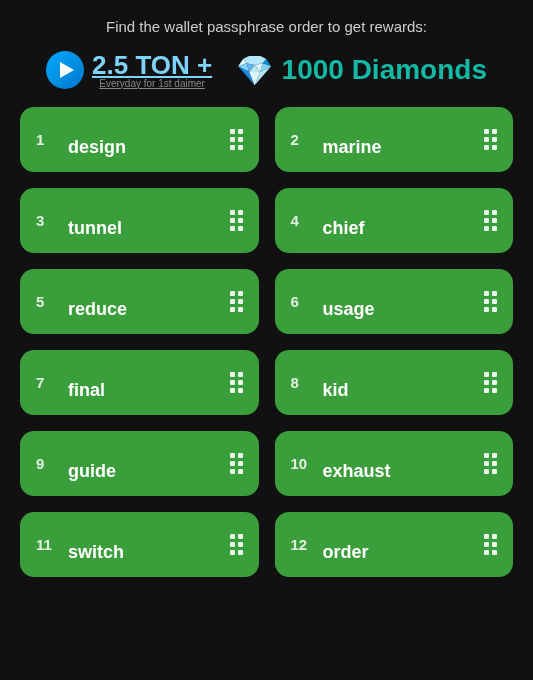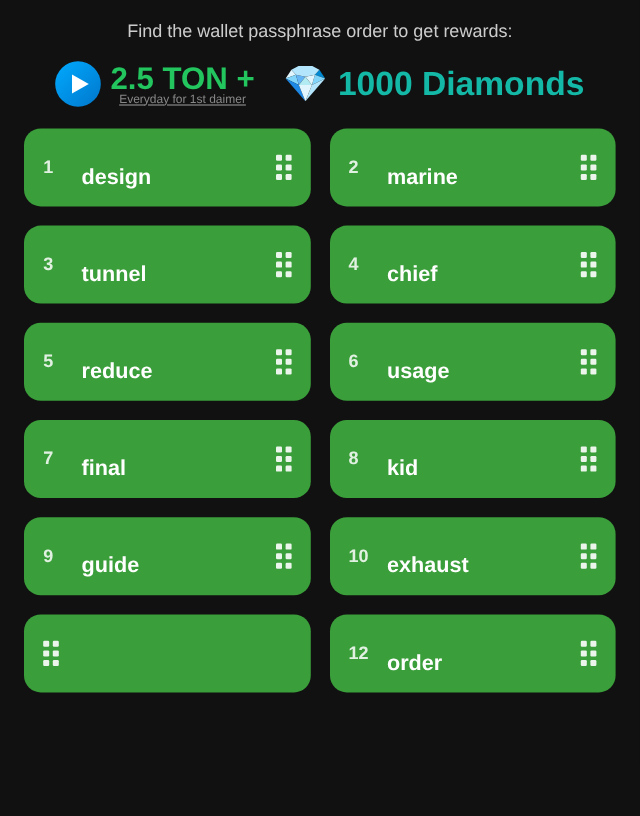--- a/index.html
+++ b/index.html
@@ -64,22 +64,23 @@
     }
 
     .ton-text {
       display: flex;
       flex-direction: column;
     }
 
     .ton-amount {
       font-size: 26px;
       font-weight: 900;
-      color: #22c55e;
+      color: #7dd3fc;
       line-height: 1;
+      text-decoration: underline;
     }
 
     .ton-sub {
       font-size: 10px;
       color: #888888;
       text-decoration: underline;
     }
 
     .diamond-reward {
       display: flex;
@@ -304,20 +305,24 @@
       <div class="drag-handle">
         <div class="drag-dot"></div>
         <div class="drag-dot"></div>
         <div class="drag-dot"></div>
         <div class="drag-dot"></div>
         <div class="drag-dot"></div>
         <div class="drag-dot"></div>
       </div>
     </div>
     <div class="word-card">
+      <div class="word-left">
+        <span class="word-number">11</span>
+        <span class="word-label">switch</span>
+      </div>
       <div class="drag-handle">
         <div class="drag-dot"></div>
         <div class="drag-dot"></div>
         <div class="drag-dot"></div>
         <div class="drag-dot"></div>
         <div class="drag-dot"></div>
         <div class="drag-dot"></div>
       </div>
     </div>
     <div class="word-card">

